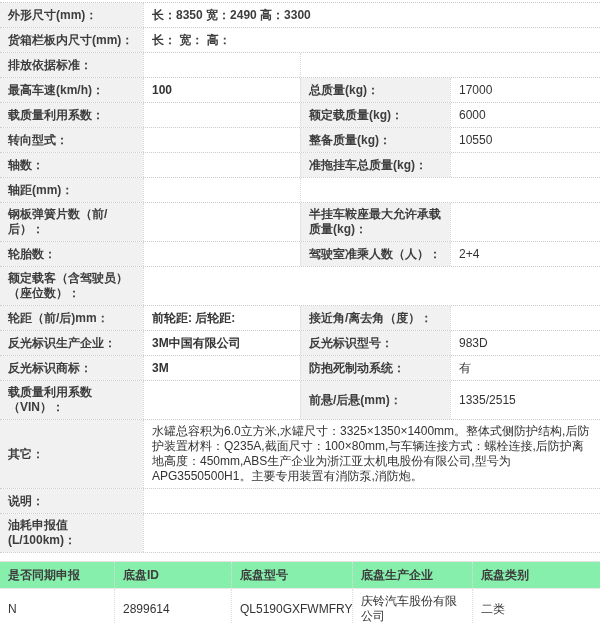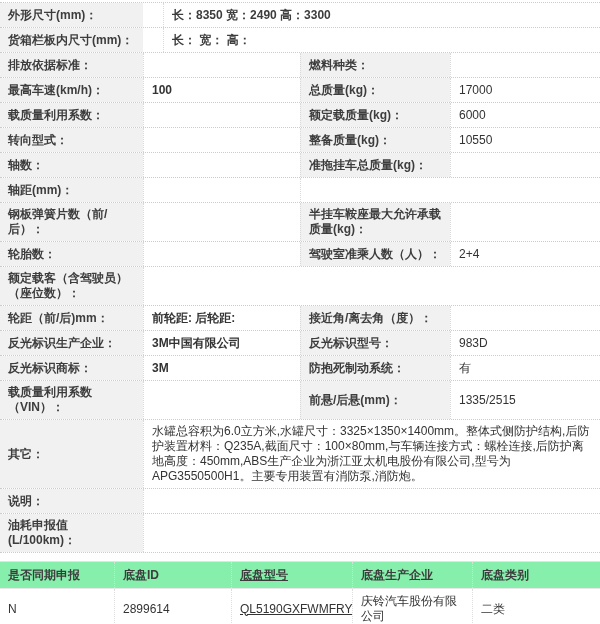--- a/index.html
+++ b/index.html
@@ -7,57 +7,56 @@
     width:600px;height:624px;overflow:hidden;background:#fff;
     font-family:"Liberation Sans",sans-serif;font-size:12px;color:#333;
   }
   .page{width:600px;}
   
   .spec-table{border-top:1px dotted #ccc;margin-top:2px;}
   .srow{display:flex;border-bottom:1px dotted #ccc;background:#fff;}
   .c{padding:4px 8px;box-sizing:border-box;display:flex;align-items:center;min-height:24px;line-height:15px;}
   .lab{background:#f1f1f1;font-weight:bold;color:#3d3d3d;}
   .val{color:#333;}
-  .bold{font-weight:bold;color:#3d3d3d;margin-left:20px;}
+  .bold{font-weight:bold;color:#3d3d3d;}
   .w-lab1{width:143px;flex:none;}
   .w-val1{width:157px;flex:none;border-left:1px dotted #d9d9d9;font-weight:bold;}
   .w-lab2{width:150px;flex:none;border-left:1px dotted #d9d9d9;}
   .w-val2{flex:1;border-left:1px dotted #d9d9d9;}
   .w-span{flex:1;border-left:1px dotted #d9d9d9;}
   
   .btable{border-top:1px solid #e3e3e3;border-bottom:1px solid #e3e3e3;}
   .brow{display:flex;}
   .brow.head .bc{background:#86efac;font-weight:bold;color:#3d3d3d;}
   .brow.head{border-bottom:1px solid #e8e8e8;}
   .bc{padding:5px 8px;box-sizing:border-box;min-height:26px;display:flex;align-items:center;line-height:15px;}
   .bc + .bc{border-left:1px dotted #ddd;}
   .bw0{width:114px;flex:none;}
   .bw1{width:117px;flex:none;}
-  .bw2{width:121px;flex:none;text-decoration:underline;}
+  .bw2{width:121px;flex:none;}
   .bw3{width:120px;flex:none;}
   .bw4{flex:1;}
   .gap1{height:8px;}
 </style>
 </head>
 <body>
 
 <div class="page">
   <div class="spec-table" id="spec-table">
       <div class="srow">
         <div class="c lab w-lab1">外形尺寸(mm)：</div>
         <div class="c val w-span bold">长：8350 宽：2490 高：3300</div>
       </div>
       <div class="srow">
         <div class="c lab w-lab1">货箱栏板内尺寸(mm)：</div>
         <div class="c val w-span bold">长： 宽： 高：</div>
       </div>
       <div class="srow">
         <div class="c lab w-lab1">排放依据标准：</div>
         <div class="c val w-val1"></div>
-        <div class="c lab w-lab2">燃料种类：</div>
         <div class="c val w-val2"></div>
       </div>
       <div class="srow">
         <div class="c lab w-lab1">最高车速(km/h)：</div>
         <div class="c val w-val1">100</div>
         <div class="c lab w-lab2">总质量(kg)：</div>
         <div class="c val w-val2">17000</div>
       </div>
       <div class="srow">
         <div class="c lab w-lab1">载质量利用系数：</div>

